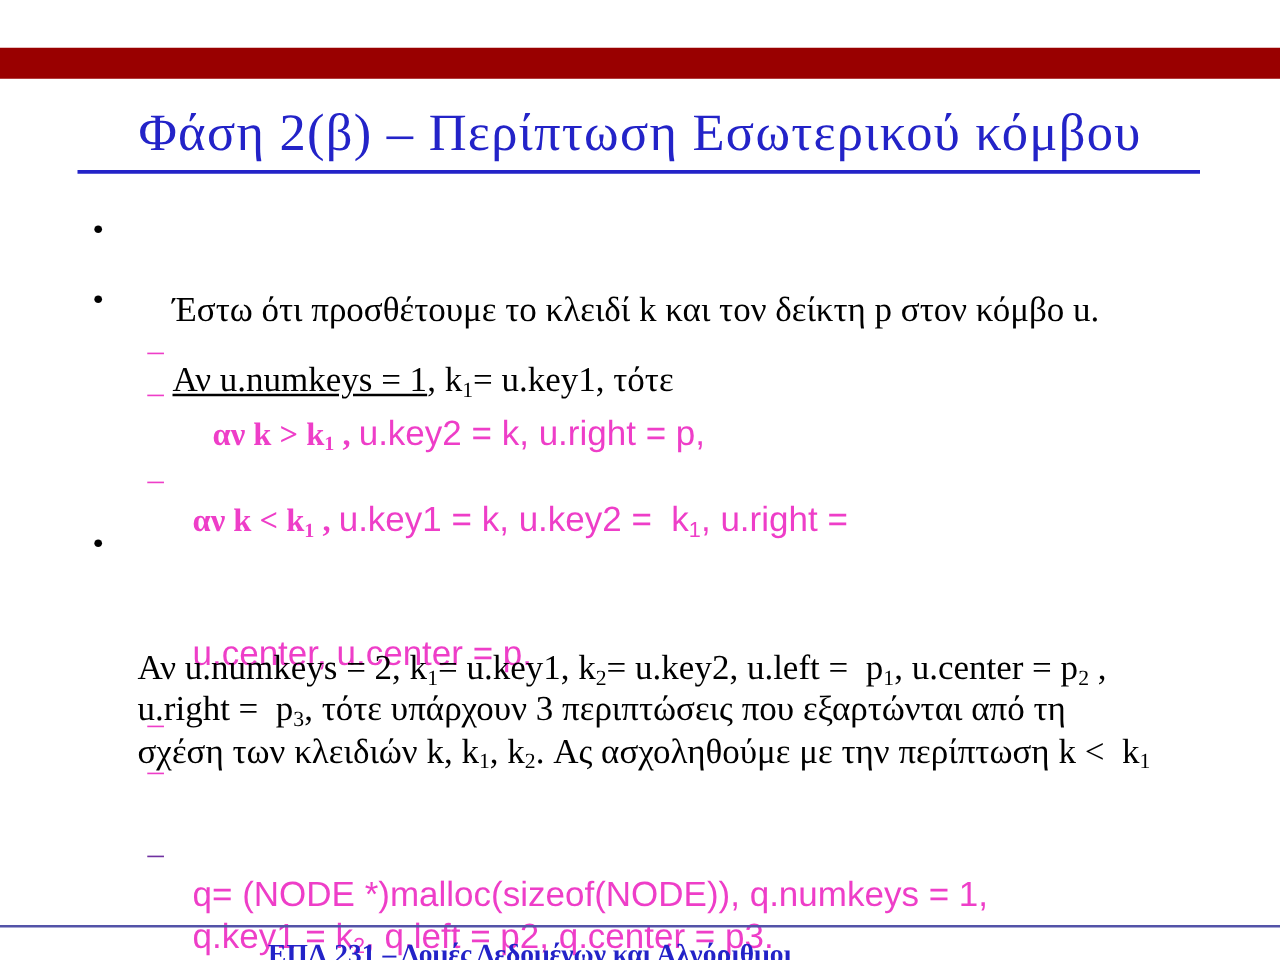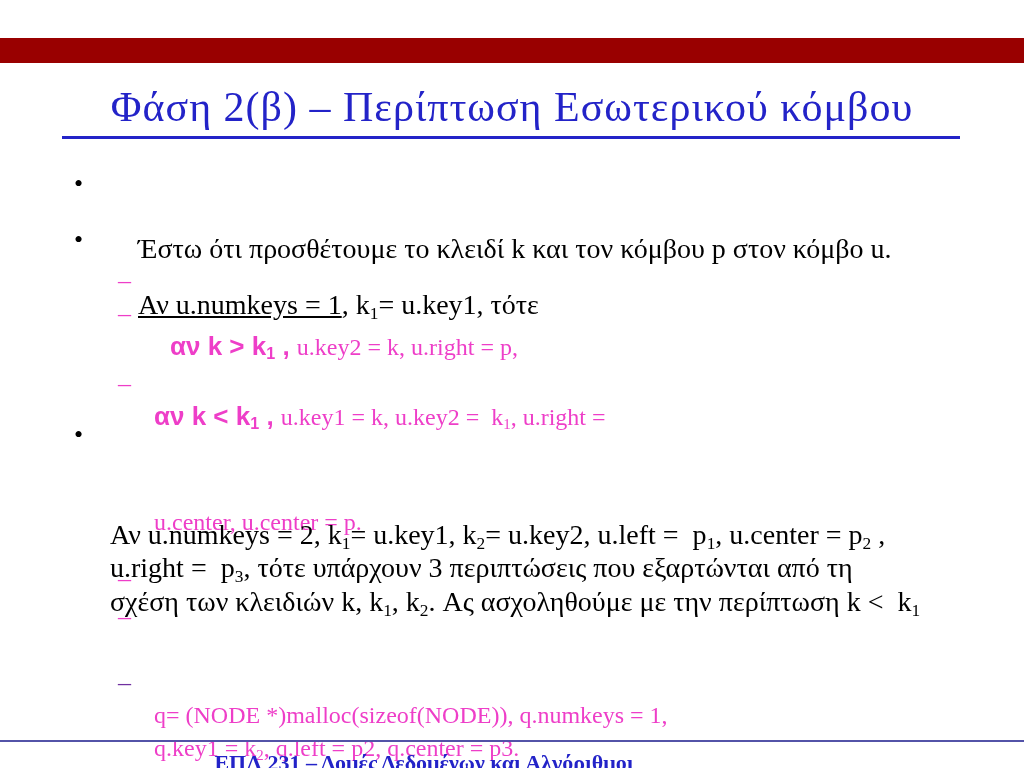--- a/index.html
+++ b/index.html
@@ -25,22 +25,22 @@
   .bullet-glyph { position:absolute; left:2px; top:1px; font-size:26px; }
   .em { text-decoration:underline; }
 
   .b1 { left:72px; top:128px; width:910px; }
   .b2 { left:72px; top:184px; width:910px; }
   .b3 { left:72px; top:379px; width:915px; line-height:33.5px; }
 
   .dash-item { position:absolute; padding-left:36px; white-space:pre-wrap; }
   .dash-glyph { position:absolute; left:0; top:0; font-family:"Liberation Serif","DejaVu Serif",serif; font-size:26px; }
   .magenta { color:var(--magenta,#ee3ec8); }
-  .prefix { font-family:Liberation Sans, sans-serif; font-weight:bold; font-size:26px; }
-  .code { font-family:Liberation Serif, serif; font-size:24px; }
+  .prefix { font-family:Liberation Serif, serif; font-weight:bold; font-size:26px; }
+  .code { font-family:Liberation Sans, sans-serif; font-size:28px; }
 
   .sub1 { left:118px; top:226px; width:880px; line-height:33px; }
   .sub2 { left:118px; top:259px; width:880px; line-height:34px; }
   .sub3 { left:118px; top:329px; width:880px; line-height:33px; }
   .code1 { left:118px; top:524px; width:880px; line-height:33px; }
   .code2 { left:118px; top:562px; width:880px; line-height:33px; }
   .purple-note { left:118px; top:629px; width:880px; font-size:26px; line-height:32px;
     color:var(--purple,#7030a0); }
 
   .footer-rule { position:absolute; top:702px; left:0; width:1024px; height:2px;
@@ -57,21 +57,21 @@
 <body>
 
 <div class="slide">
   <div class="bar top"></div>
 
   <div class="title">Φάση 2(β) – Περίπτωση Εσωτερικού κόμβου</div>
   <div class="title-rule"></div>
 
   <div class="bullet-item b1">
     <span class="bullet-glyph">•</span>
-    <span>Έστω ότι προσθέτουμε το κλειδί k και τον κόμβου p στον κόμβο u.</span>
+    <span>Έστω ότι προσθέτουμε το κλειδί k και τον δείκτη p στον κόμβο u.</span>
   </div>
 
   <div class="bullet-item b2">
     <span class="bullet-glyph">•</span>
     <span class="em">Αν u.numkeys = 1</span><span>, k<sub>1</sub>= u.key1, τότε</span>
   </div>
 
   <div class="dash-item sub1 magenta">
     <span class="dash-glyph">–</span>
     <span class="prefix">αν k &gt; k<sub>1</sub> , </span><span class="code">u.key2 = k, u.right = p,</span>

